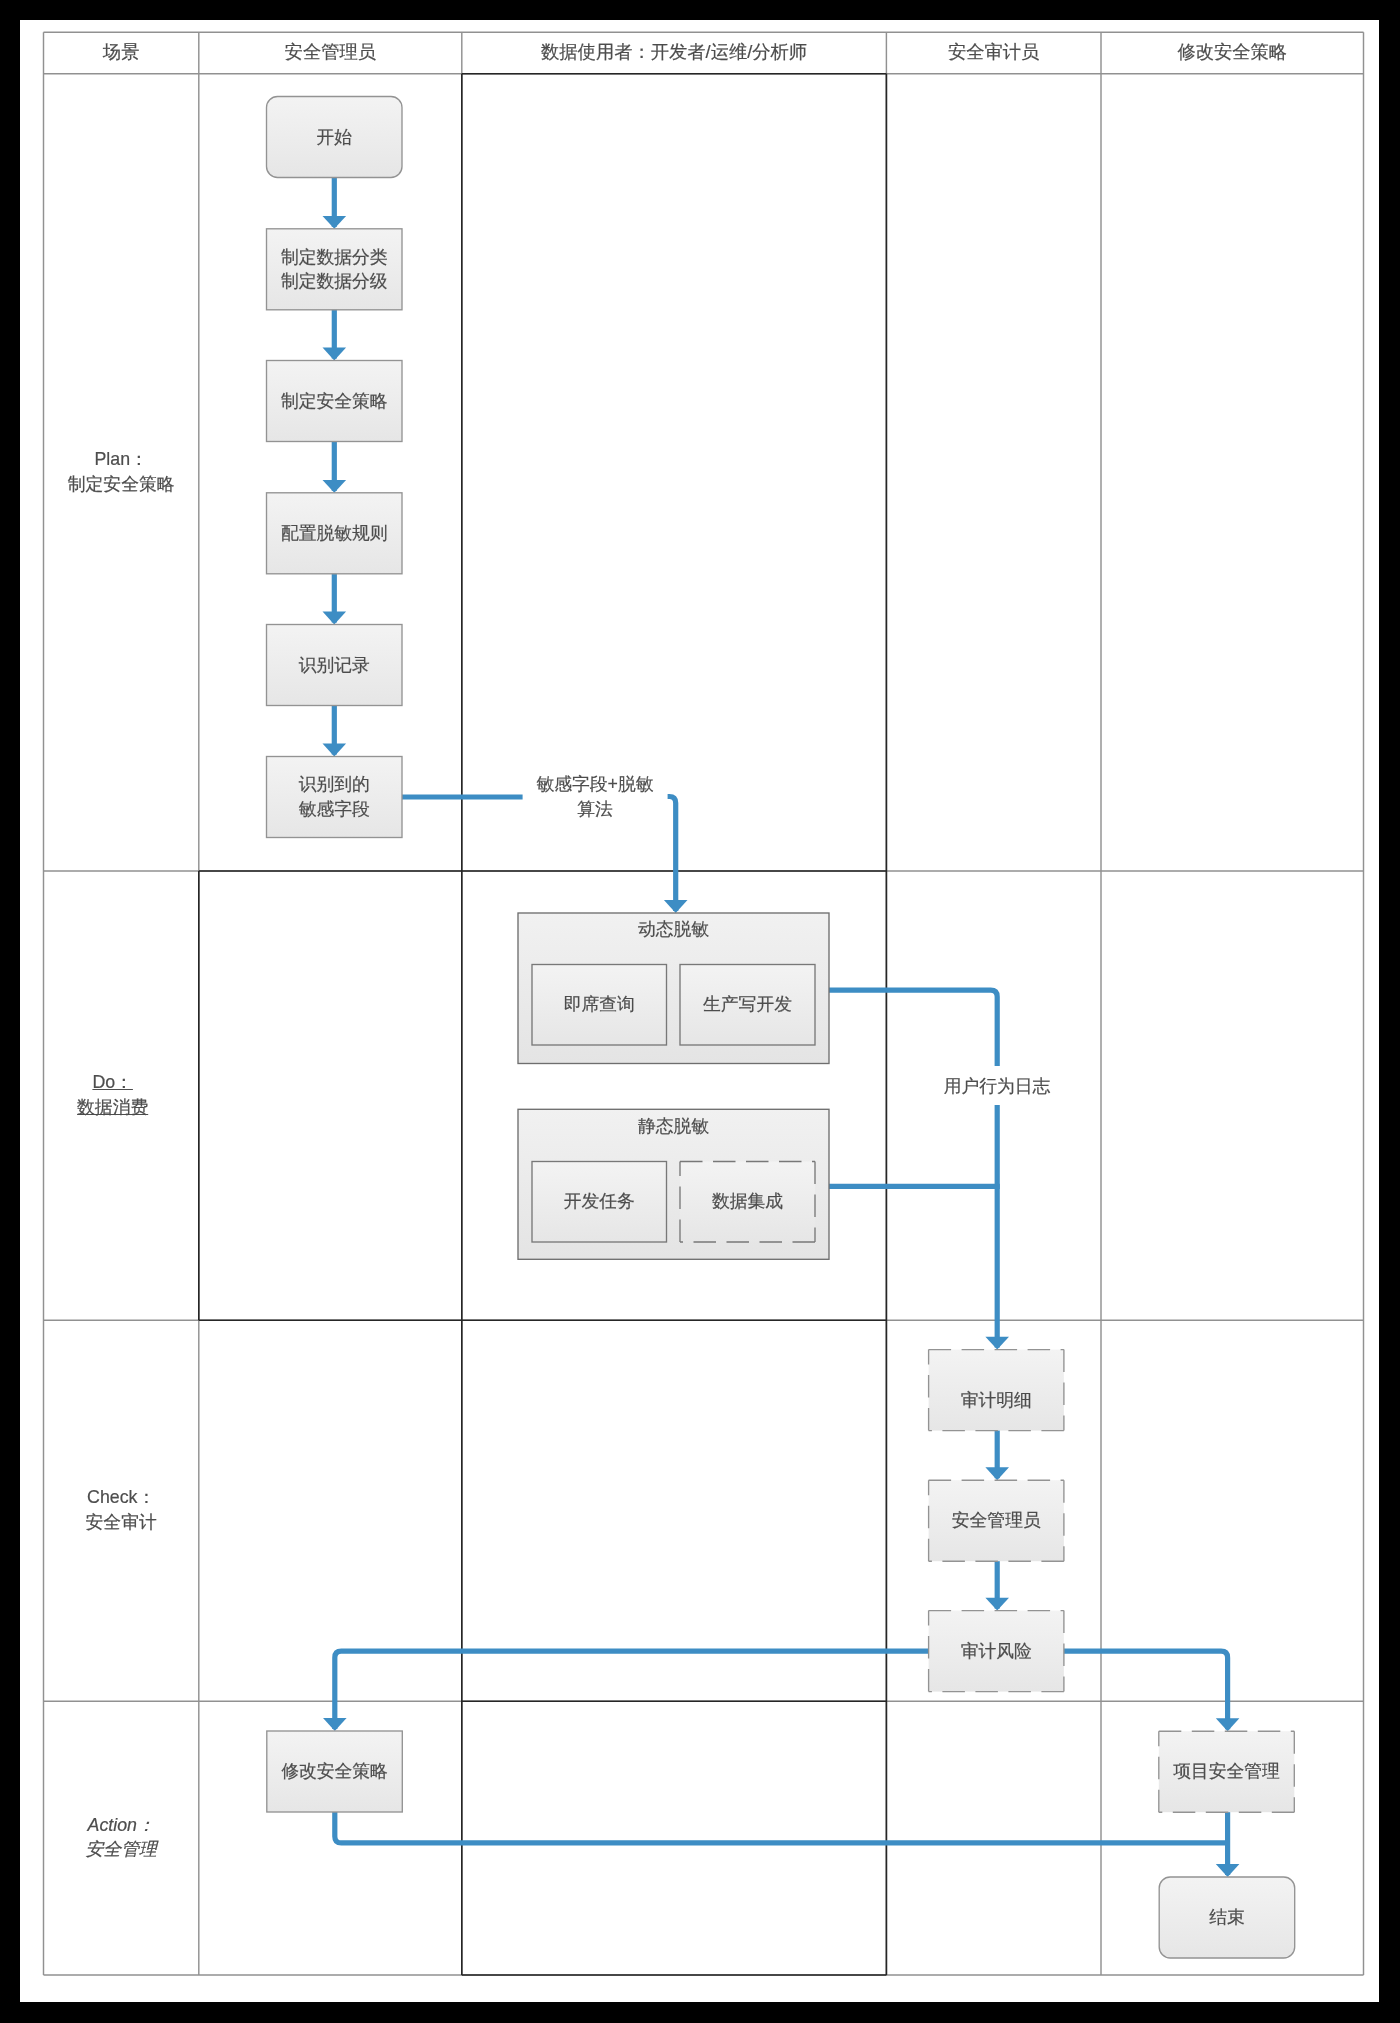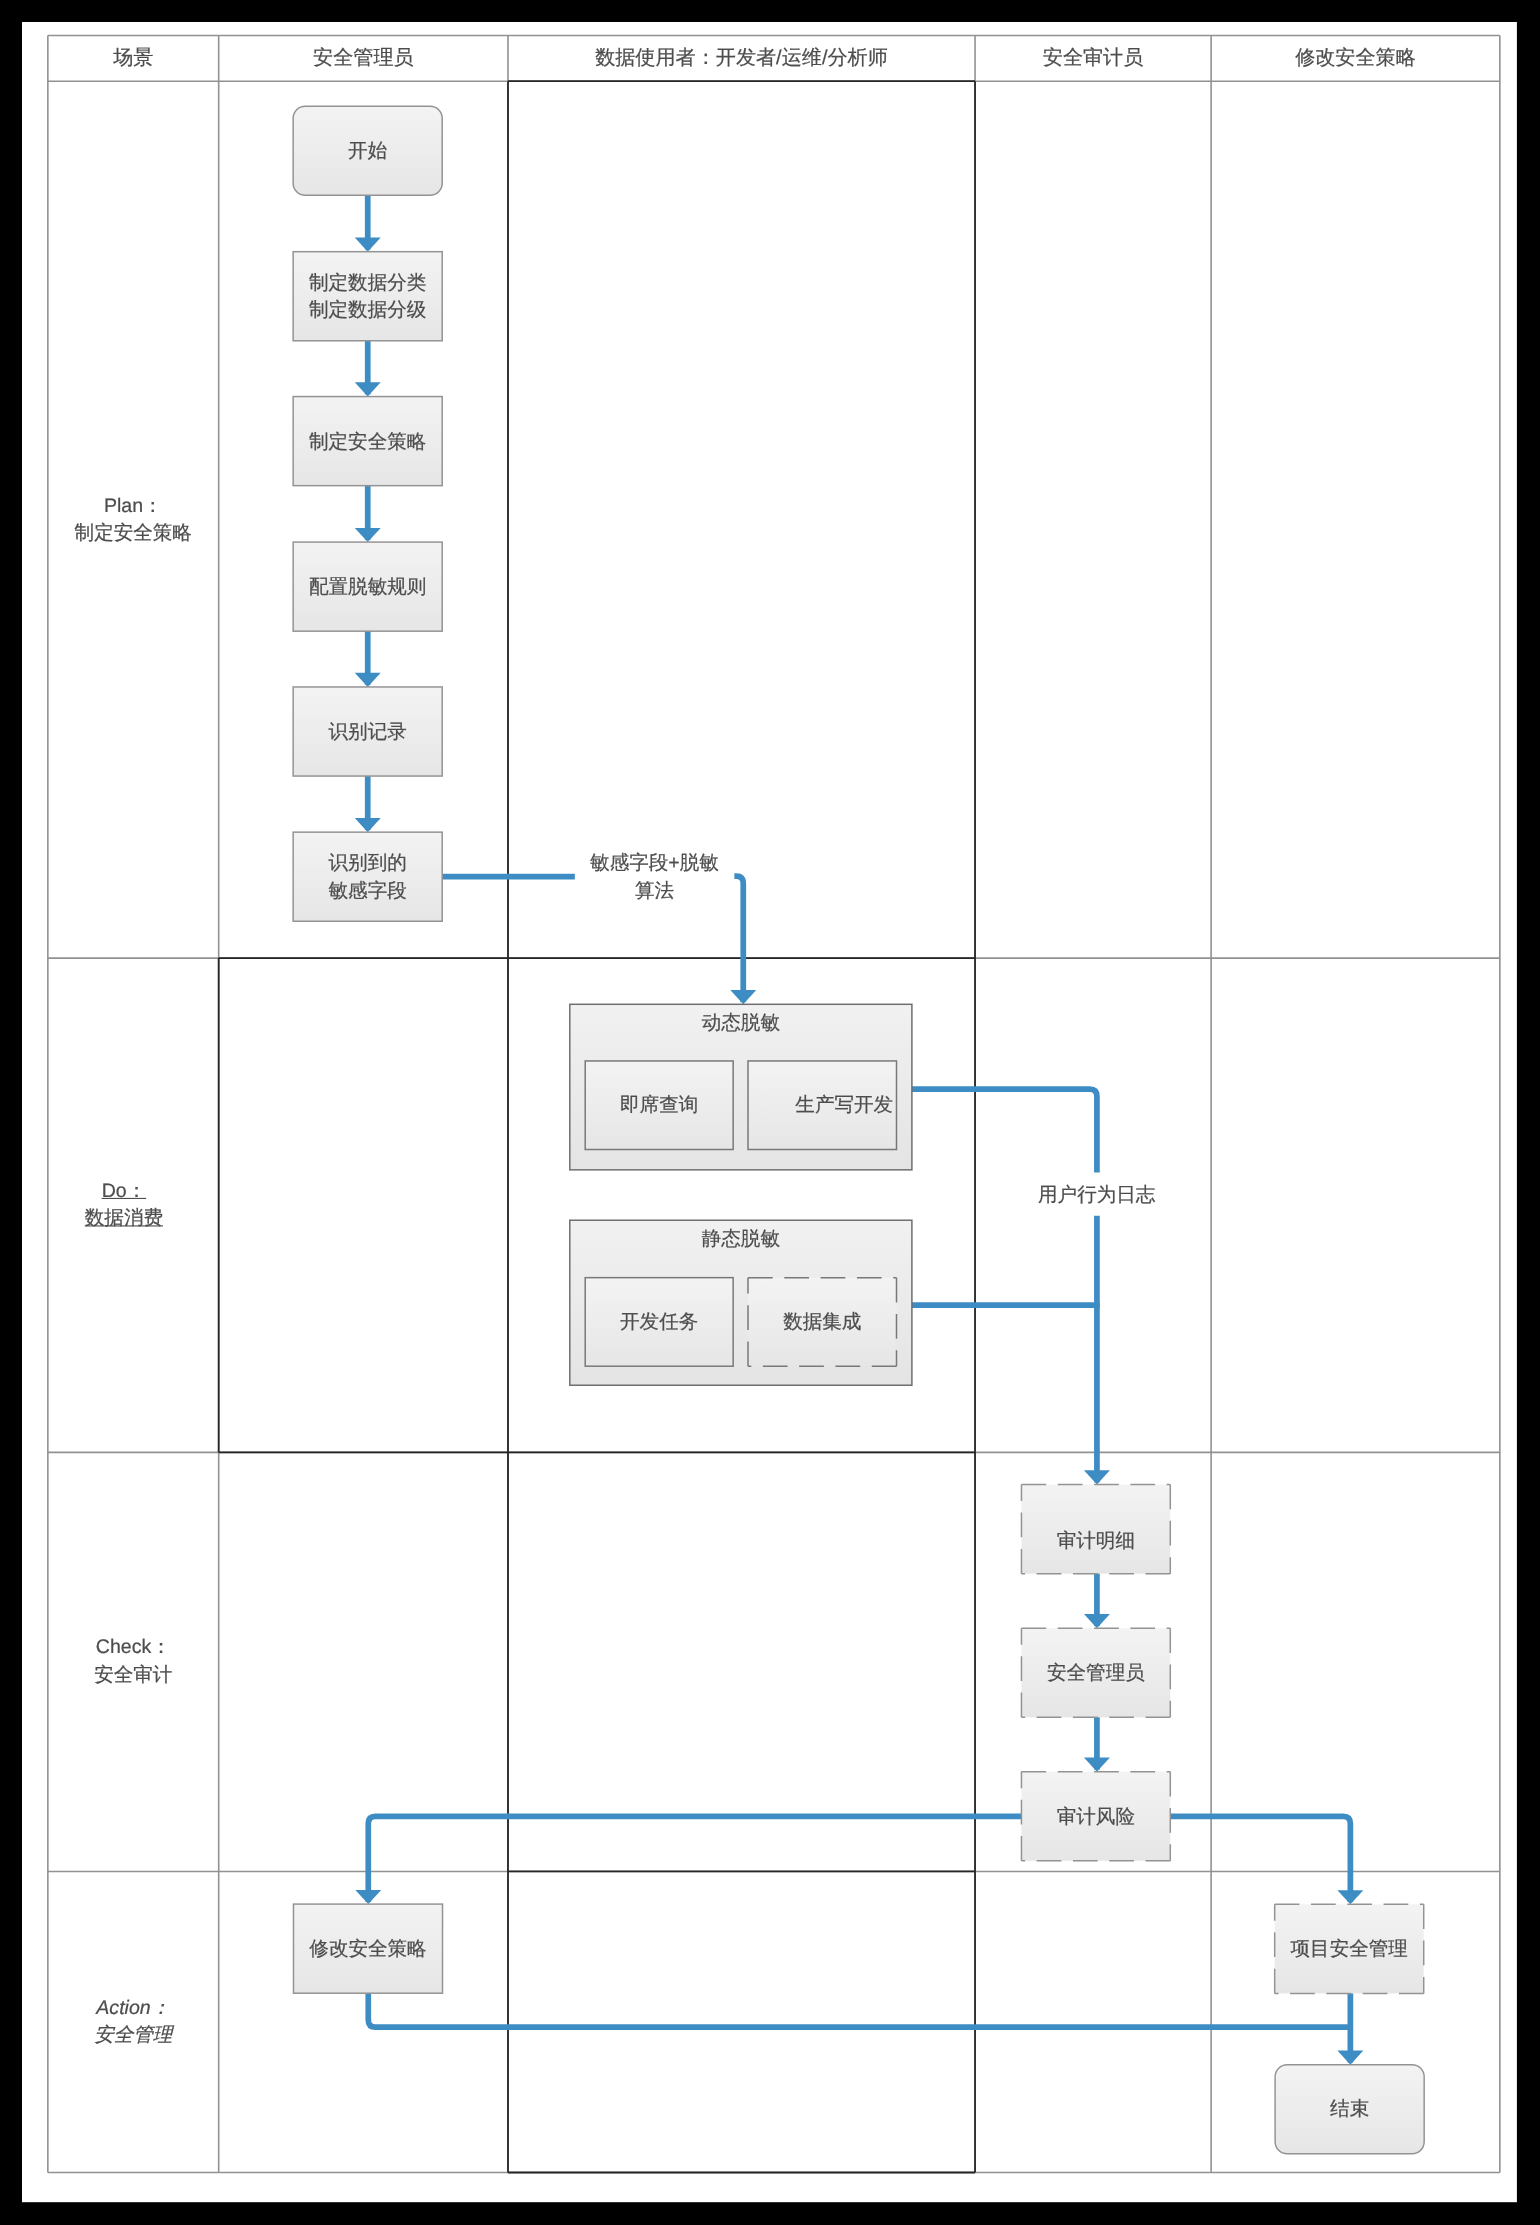--- a/index.html
+++ b/index.html
@@ -231,21 +231,21 @@
     <div class="lbl nodetext" style="left: 254.5px; top: 124.72px; width: 159.5px;">开始</div>
     <div class="lbl nodetext" style="left: 254.5px; top: 244.74px; width: 159.5px;">制定数据分类
 制定数据分级</div>
     <div class="lbl nodetext" style="left: 254.5px; top: 388.72px; width: 159.5px;">制定安全策略</div>
     <div class="lbl nodetext" style="left: 254.5px; top: 521.02px; width: 159.5px;">配置脱敏规则</div>
     <div class="lbl nodetext" style="left: 254.5px; top: 652.72px; width: 159.5px;">识别记录</div>
     <div class="lbl nodetext" style="left: 254.5px; top: 772.44px; width: 159.5px;">识别到的
 敏感字段</div>
     <div class="lbl grouptitle" style="left: 506px; top: 917.3px; width: 335px;">动态脱敏</div>
     <div class="lbl nodetext" style="left: 520px; top: 992.47px; width: 158.5px;">即席查询</div>
-    <div class="lbl nodetext" style="left: 668px; top: 992.47px; width: 159px; padding-left: 20px;">生产写开发</div>
+    <div class="lbl nodetext" style="left: 668px; top: 992.47px; width: 159px;">生产写开发</div>
     <div class="lbl grouptitle" style="left: 506px; top: 1113.6px; width: 335px;">静态脱敏</div>
     <div class="lbl nodetext" style="left: 520px; top: 1189.47px; width: 158.5px;">开发任务</div>
     <div class="lbl nodetext" style="left: 668px; top: 1189.47px; width: 159px;">数据集成</div>
     <div class="lbl nodetext" style="left: 916.6px; top: 1388px; width: 159.3px;">审计明细</div>
     <div class="lbl nodetext" style="left: 916.6px; top: 1508.42px; width: 159.3px;">安全管理员</div>
     <div class="lbl nodetext" style="left: 916.6px; top: 1638.82px; width: 159.3px;">审计风险</div>
     <div class="lbl nodetext" style="left: 254.8px; top: 1759.22px; width: 159.5px;">修改安全策略</div>
     <div class="lbl nodetext" style="left: 1146.8px; top: 1759.42px; width: 159.5px;">项目安全管理</div>
     <div class="lbl nodetext" style="left: 1147.2px; top: 1905.22px; width: 159.5px;">结束</div>
     <div class="lbl edgelabel" style="left: 530px; top: 772.44px; width: 130px;">敏感字段+脱敏

